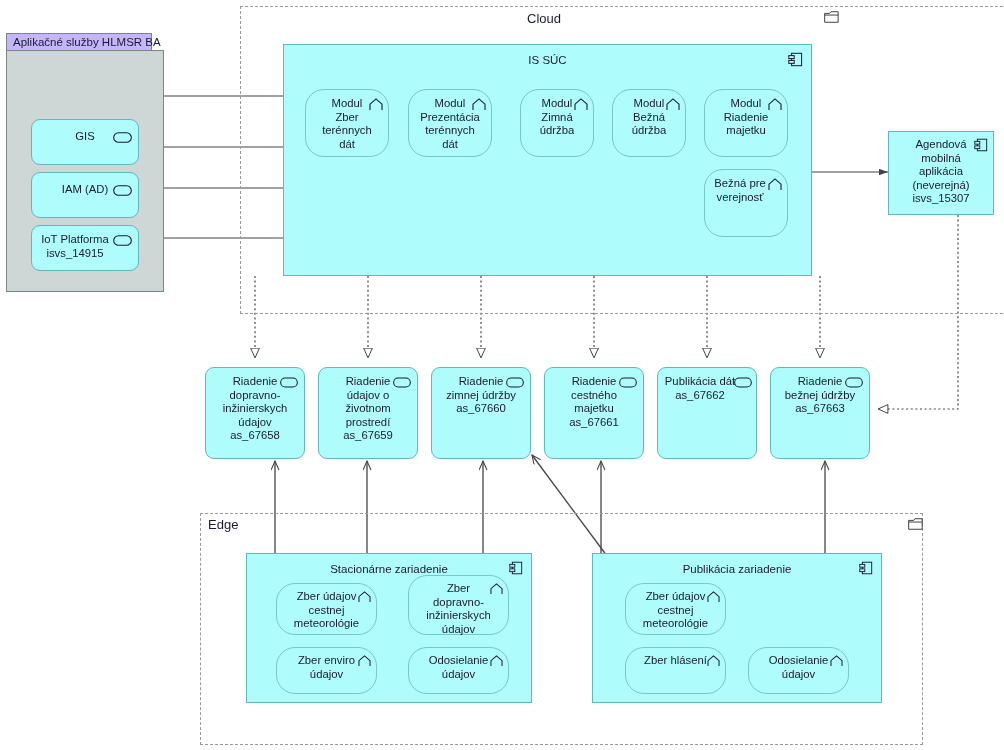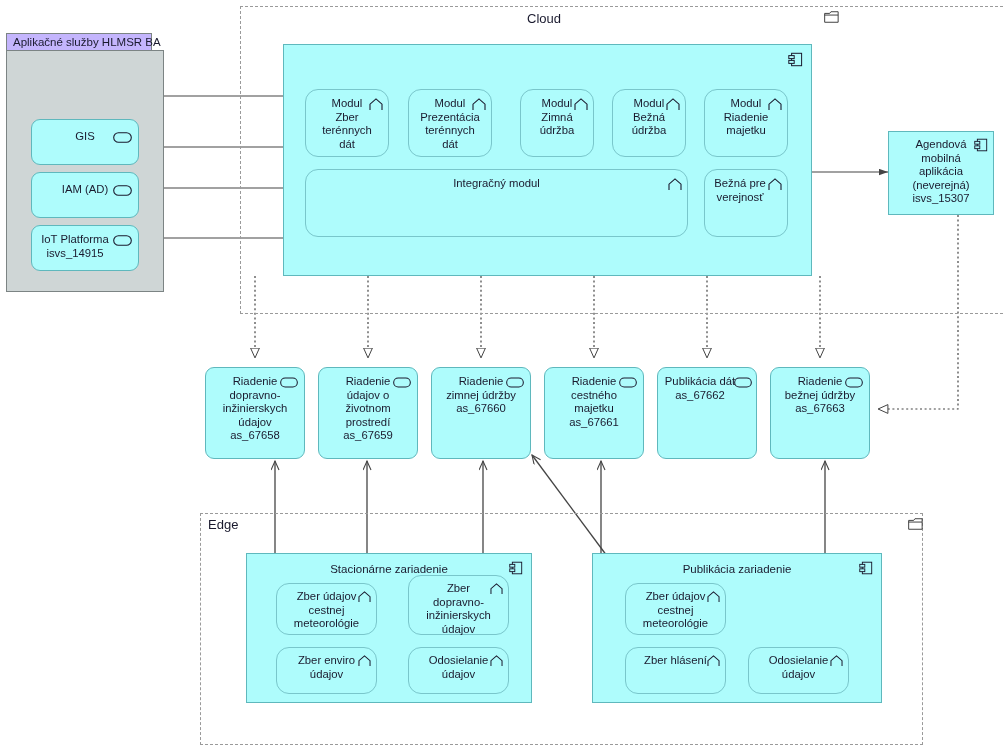--- a/index.html
+++ b/index.html
@@ -41,21 +41,21 @@
 
   
   .cyan{
     background:#aefcfc;
     border:1px solid #5fb8bd;
   }
   .cyan-r{border-radius:9px;}
   .cyan-inner{
     background:#aefcfc;
     border:1px solid #79c6cb;
-    border-radius:13px;
+    border-radius:19px;
   }
   .el-label{
     position:absolute;
     left:0;right:0;
     text-align:center;
     font-size:11.3px;
     line-height:13.6px;
     color:#1a1a2e;
     white-space:pre-line;
     padding:0 20px;
@@ -162,20 +162,21 @@
 
   <div class="abs cyan cyan-r" style="left:31px;top:225px;width:108px;height:46px;">
     <div class="el-label cmp" style="top:7px;padding:0 24px 0 4px;">IoT Platforma
 isvs_14915</div>
     <svg class="badge" style="right:6px;top:9px;width:19px;height:11px;" viewBox="0 0 19 11">
       <rect x="0.7" y="0.7" width="17.6" height="9.6" rx="4.8" fill="none" stroke="#1a1a2e" stroke-width="1.1"></rect>
     </svg>
   </div>
 
   <div class="abs cyan" style="left:283px;top:44px;width:529px;height:232px;">
+    <div class="comp-title" style="top:9px;">IS SÚC</div>
     <svg class="badge" style="right:8px;top:7px;width:15px;height:15px;" viewBox="0 0 15 15">
       <rect x="3.6" y="1.3" width="10" height="12.4" fill="#aefcfc" stroke="#1a1a2e" stroke-width="1"></rect>
       <rect x="0.8" y="3.6" width="5.4" height="3" fill="#aefcfc" stroke="#1a1a2e" stroke-width="1"></rect>
       <rect x="0.8" y="8.4" width="5.4" height="3" fill="#aefcfc" stroke="#1a1a2e" stroke-width="1"></rect>
     </svg>
 
     <div class="abs cyan-inner" style="left:21px;top:44px;width:84px;height:68px;">
       <div class="el-label cmp" style="top:7px;padding:0 6px;">Modul
 Zber
 terénnych
@@ -211,26 +212,20 @@
     </div>
     <div class="abs cyan-inner" style="left:420px;top:44px;width:84px;height:68px;">
       <div class="el-label cmp" style="top:7px;padding:0 6px;">Modul
 Riadenie
 majetku</div>
       <svg class="badge" style="right:5px;top:8px;width:14px;height:13px;" viewBox="0 0 14 13">
         <path d="M1,12 L1,6.2 L7,0.9 L13,6.2 L13,12" fill="none" stroke="#1a1a2e" stroke-width="1.1"></path>
       </svg>
     </div>
 
-    <div class="abs cyan-inner" style="left:21px;top:124px;width:383px;height:68px;">
-      <div class="el-label cmp" style="top:7px;padding:0 6px;">Integračný modul</div>
-      <svg class="badge" style="right:5px;top:8px;width:14px;height:13px;" viewBox="0 0 14 13">
-        <path d="M1,12 L1,6.2 L7,0.9 L13,6.2 L13,12" fill="none" stroke="#1a1a2e" stroke-width="1.1"></path>
-      </svg>
-    </div>
     <div class="abs cyan-inner" style="left:420px;top:124px;width:84px;height:68px;">
       <div class="el-label cmp" style="top:7px;padding:0 16px 0 4px;">Bežná pre
 verejnosť</div>
       <svg class="badge" style="right:5px;top:8px;width:14px;height:13px;" viewBox="0 0 14 13">
         <path d="M1,12 L1,6.2 L7,0.9 L13,6.2 L13,12" fill="none" stroke="#1a1a2e" stroke-width="1.1"></path>
       </svg>
     </div>
   </div>
 
   <div class="abs cyan" style="left:888px;top:131px;width:106px;height:84px;">

